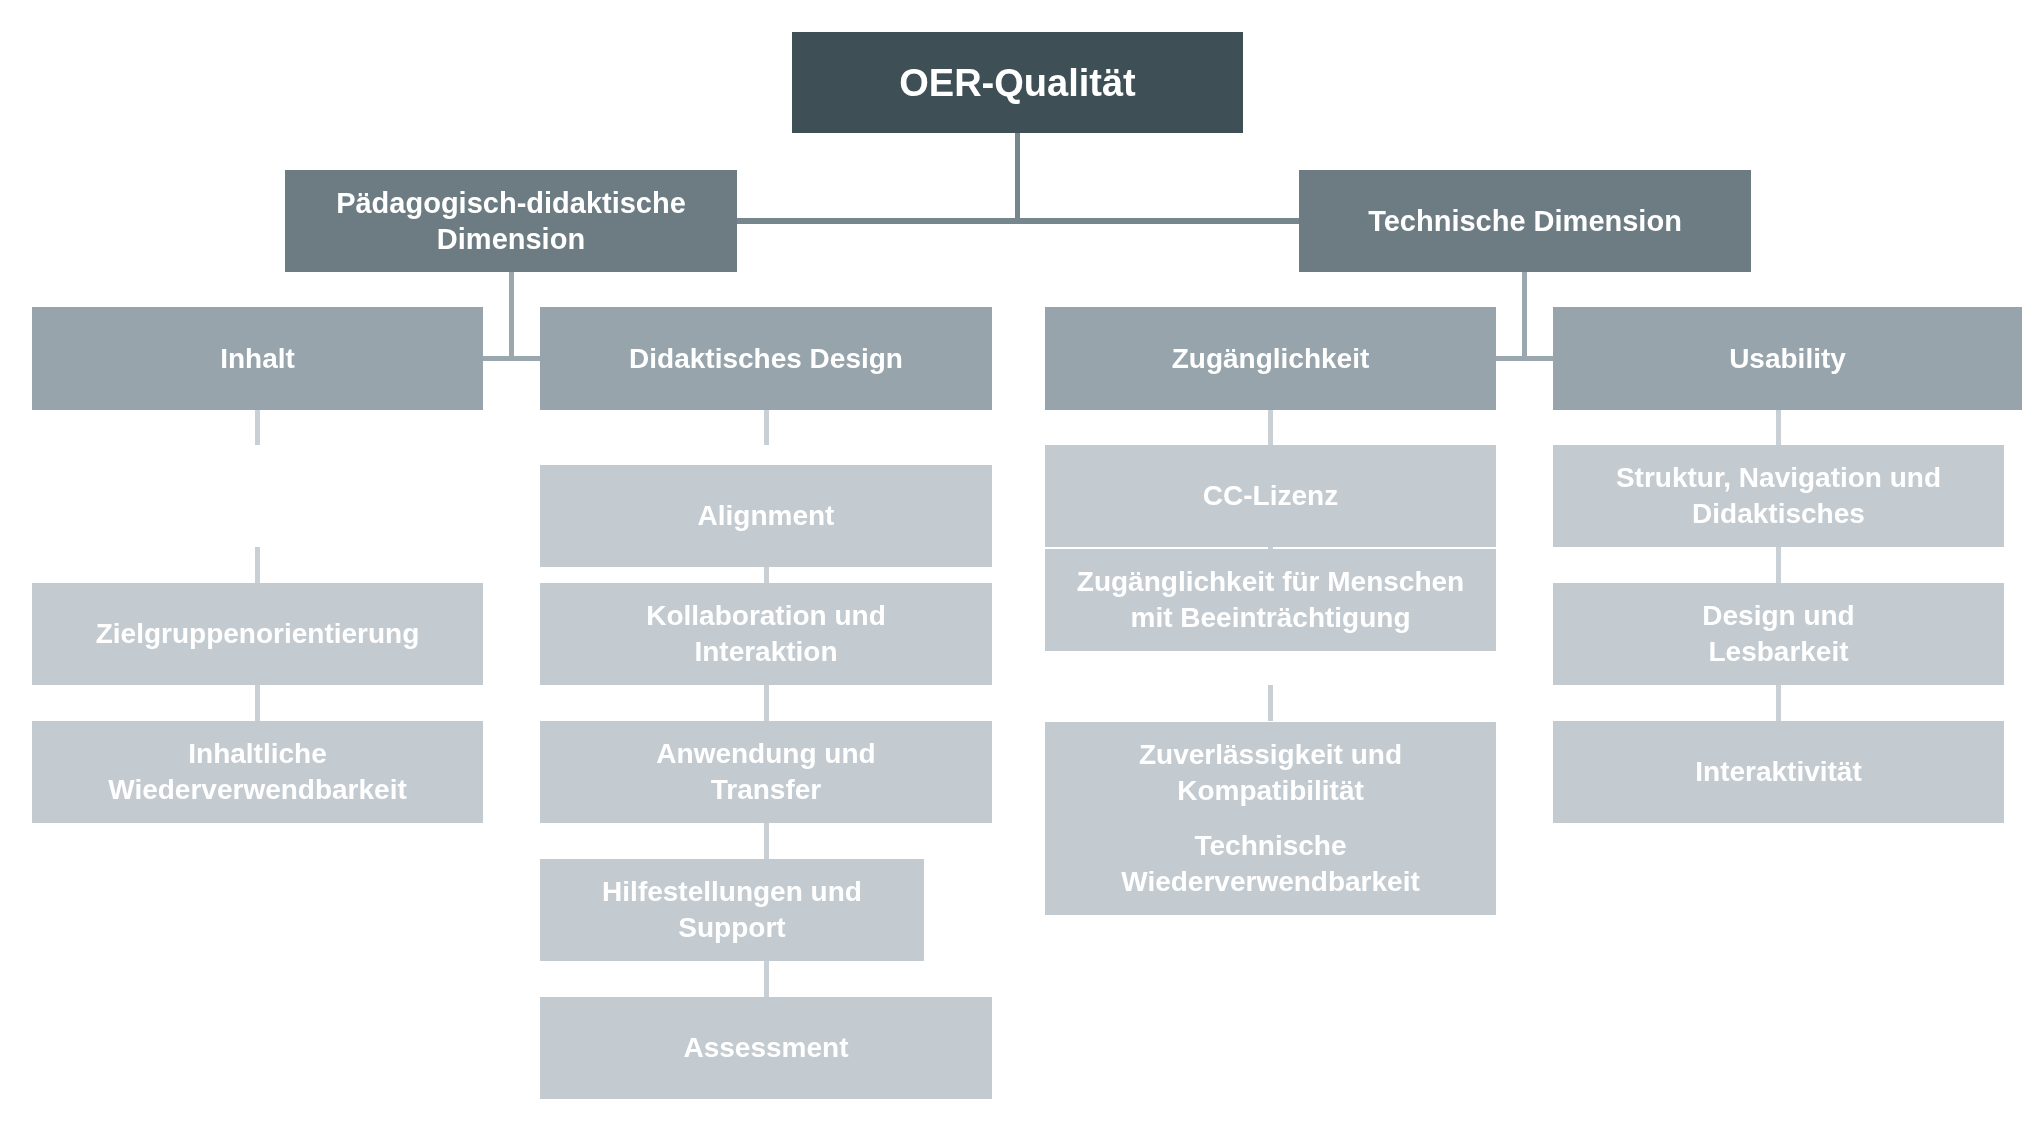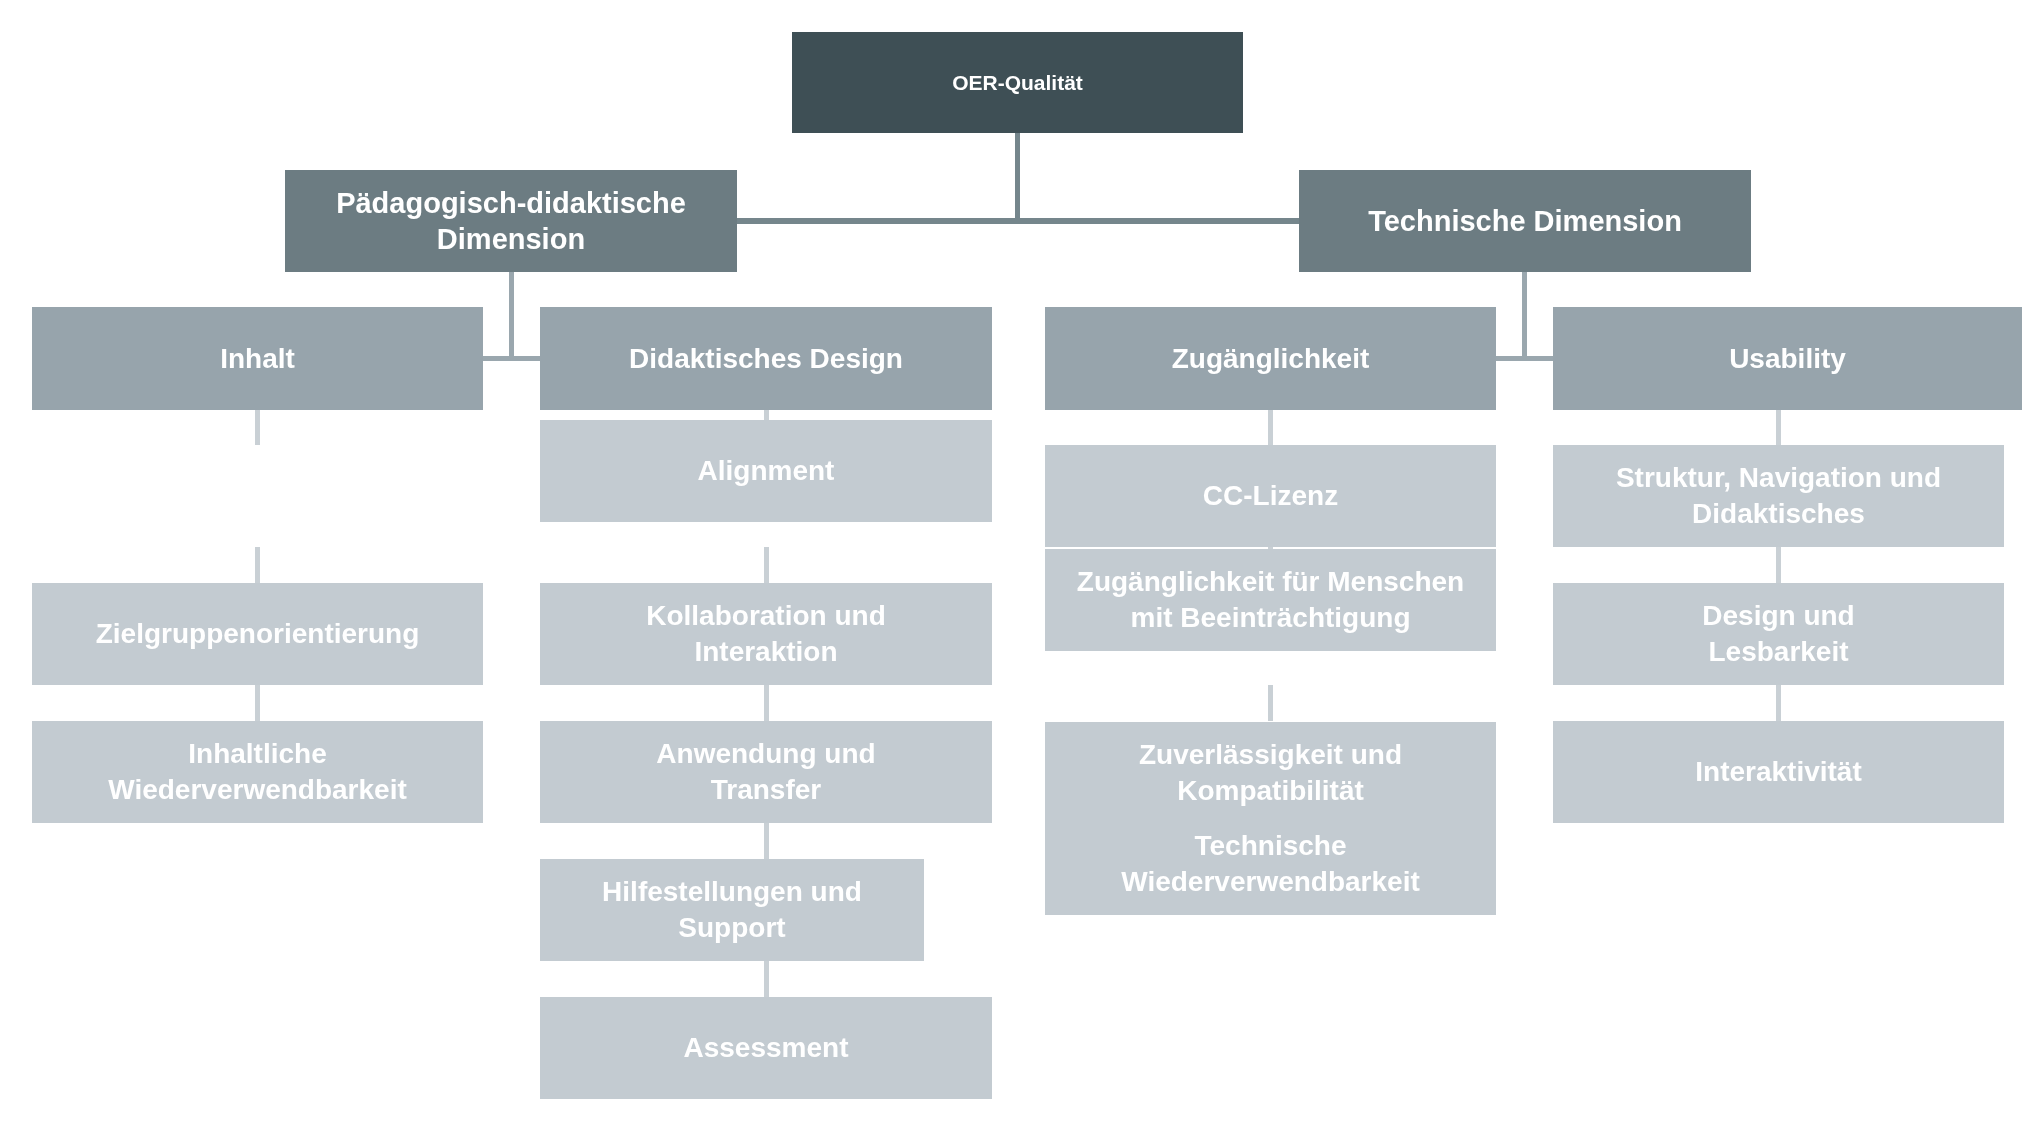--- a/index.html
+++ b/index.html
@@ -14,21 +14,21 @@
     position:absolute;
     display:flex;align-items:center;justify-content:center;
     text-align:center;
     color:var(--text);
     font-weight:bold;
     white-space:pre-line;
     line-height:36px;
     font-size:28px;
     box-sizing:border-box;
   }
-  .box.root{background:var(--c-root);font-size:21px;}
+  .box.root{background:var(--c-root);font-size:38px;}
   .box.dim{background:var(--c-dim);font-size:29px;}
   .box.cat{background:var(--c-cat);}
   .box.item{background:var(--c-item);}
   .line{position:absolute;}
   .line.dark{background:var(--l-dark);}
   .line.mid{background:var(--l-mid);}
   .line.light{background:var(--l-light);}
 </style>
 </head>
 <body>
@@ -70,21 +70,21 @@
 
   <div class="box cat" style="left:32px;top:307px;width:451px;height:103px">Inhalt</div>
   <div class="box cat" style="left:540px;top:307px;width:452px;height:103px">Didaktisches Design</div>
   <div class="box cat" style="left:1045px;top:307px;width:451px;height:103px">Zugänglichkeit</div>
   <div class="box cat" style="left:1553px;top:307px;width:469px;height:103px">Usability</div>
 
   <div class="box item" style="left:32px;top:583px;width:451px;height:102px">Zielgruppenorientierung</div>
   <div class="box item" style="left:32px;top:721px;width:451px;height:102px">Inhaltliche
 Wiederverwendbarkeit</div>
 
-  <div class="box item" style="left:540px;top:420px;width:452px;height:102px">Alignment</div>
+  <div class="box item" style="left:540px;top:465px;width:452px;height:102px">Alignment</div>
   <div class="box item" style="left:540px;top:583px;width:452px;height:102px">Kollaboration und
 Interaktion</div>
   <div class="box item" style="left:540px;top:721px;width:452px;height:102px">Anwendung und
 Transfer</div>
   <div class="box item" style="left:540px;top:859px;width:384px;height:102px">Hilfestellungen und
 Support</div>
   <div class="box item" style="left:540px;top:997px;width:452px;height:102px">Assessment</div>
 
   <div class="box item" style="left:1045px;top:445px;width:451px;height:102px">CC-Lizenz</div>
   <div class="box item" style="left:1045px;top:549px;width:451px;height:102px">Zugänglichkeit für Menschen

